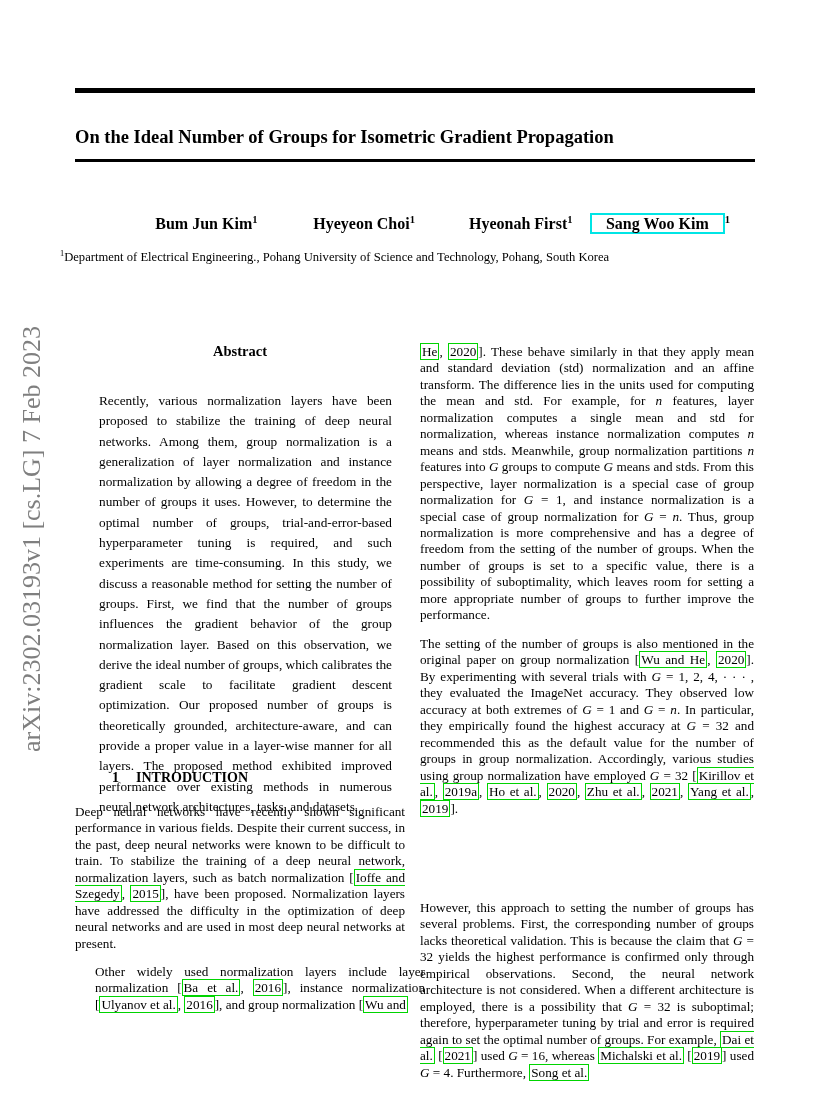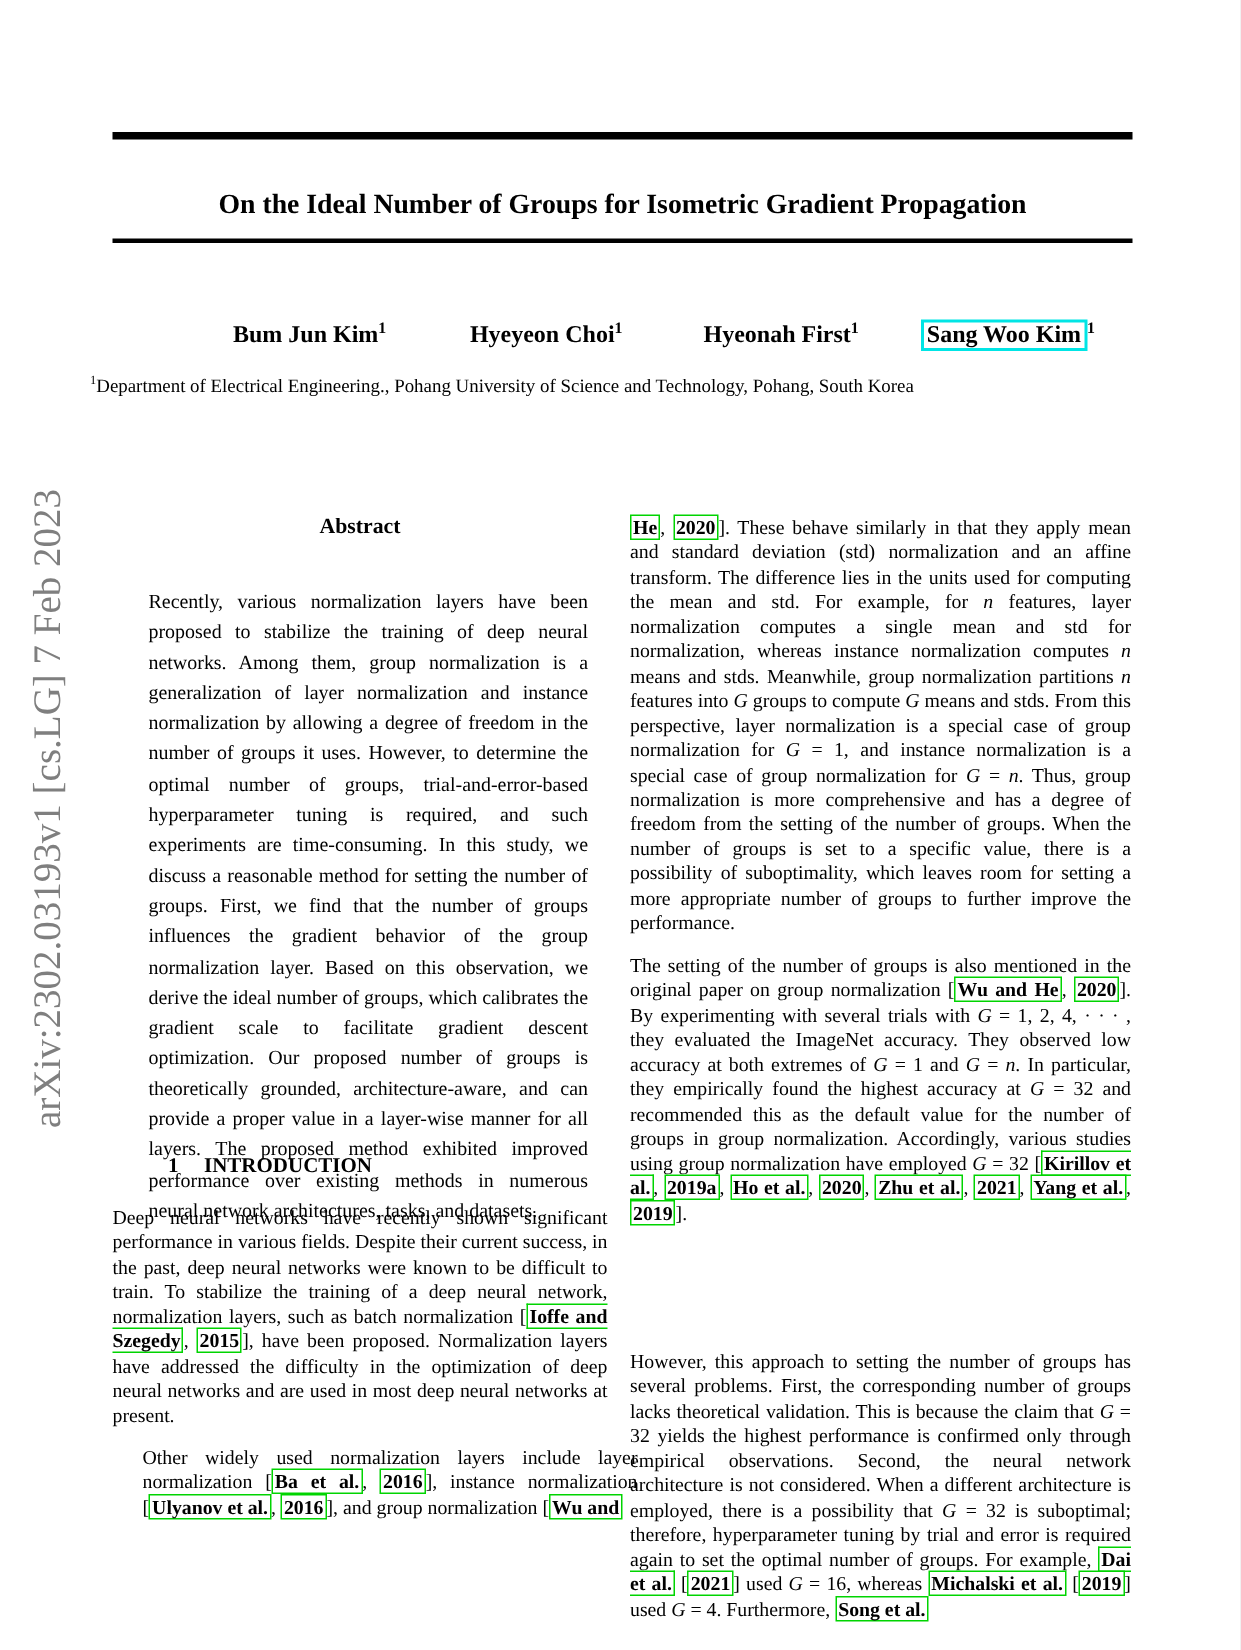--- a/index.html
+++ b/index.html
@@ -10,29 +10,29 @@
   html,body{margin:0;padding:0;background:#e8e8e8;}
   .page{
     position:relative;width:827px;height:1100px;background:#ffffff;
     font-family:"Liberation Serif","DejaVu Serif",serif;color:#000;
     overflow:hidden;margin:0 auto;
   }
   .rule{position:absolute;background:#000;}
   .rule-top{left:75px;top:88px;width:680px;height:5px;}
   .rule-mid{left:75px;top:159px;width:680px;height:3px;}
   .paper-title{
-    position:absolute;left:75px;top:114px;width:680px;text-align:center;
+    position:absolute;left:75px;top:114px;width:680px;
     font-weight:bold;font-size:18.5px;line-height:22px;
   }
   .authors{
     position:absolute;left:100px;top:214px;width:630px;
     display:grid;grid-template-columns:repeat(4,1fr);
   }
   .author{text-align:right;font-weight:bold;font-size:16px;white-space:nowrap;}
-  .boxed{border:2px solid var(--author-box);padding:0 2px;}
+  .boxed{border:2px solid var(--author-box);padding:0 14px;}
   .sup{vertical-align:super;font-size:66%;font-weight:bold;}
   .affiliation{
     position:absolute;left:60px;top:249px;width:710px;font-size:12.6px;
   }
   .affiliation .sup{font-weight:normal;}
   .sidebar{
     position:absolute;left:-248px;top:522px;width:560px;height:34px;
     transform:rotate(-90deg);text-align:center;white-space:nowrap;
     font-size:26px;line-height:34px;color:var(--sidebar-text);
   }
@@ -53,21 +53,21 @@
     position:absolute;text-align:justify;font-size:13.2px;line-height:16.45px;hyphens:auto;
   }
   .col-left{left:75px;width:330px;}
   .col-right{left:420px;width:334px;}
   #intro-p1{top:804px;}
   #intro-p2{top:964px;margin-left:20px;}
   #right-p1{top:344px;}
   #right-p2{top:636px;}
   #right-p3{top:882px;margin-top:18px;}
   .seg-p{}
-  .seg-g{border:1.5px solid var(--citation-box);padding:0 1px;font-weight:bold;}
+  .seg-g{border:1.5px solid var(--citation-box);padding:0 1px;}
   .seg-i{font-style:italic;}
 </style>
 </head>
 <body>
 
 <div class="page">
 
   <div class="sidebar">arXiv:2302.03193v1  [cs.LG]  7 Feb 2023</div>
 
   <div class="rule rule-top"></div>

